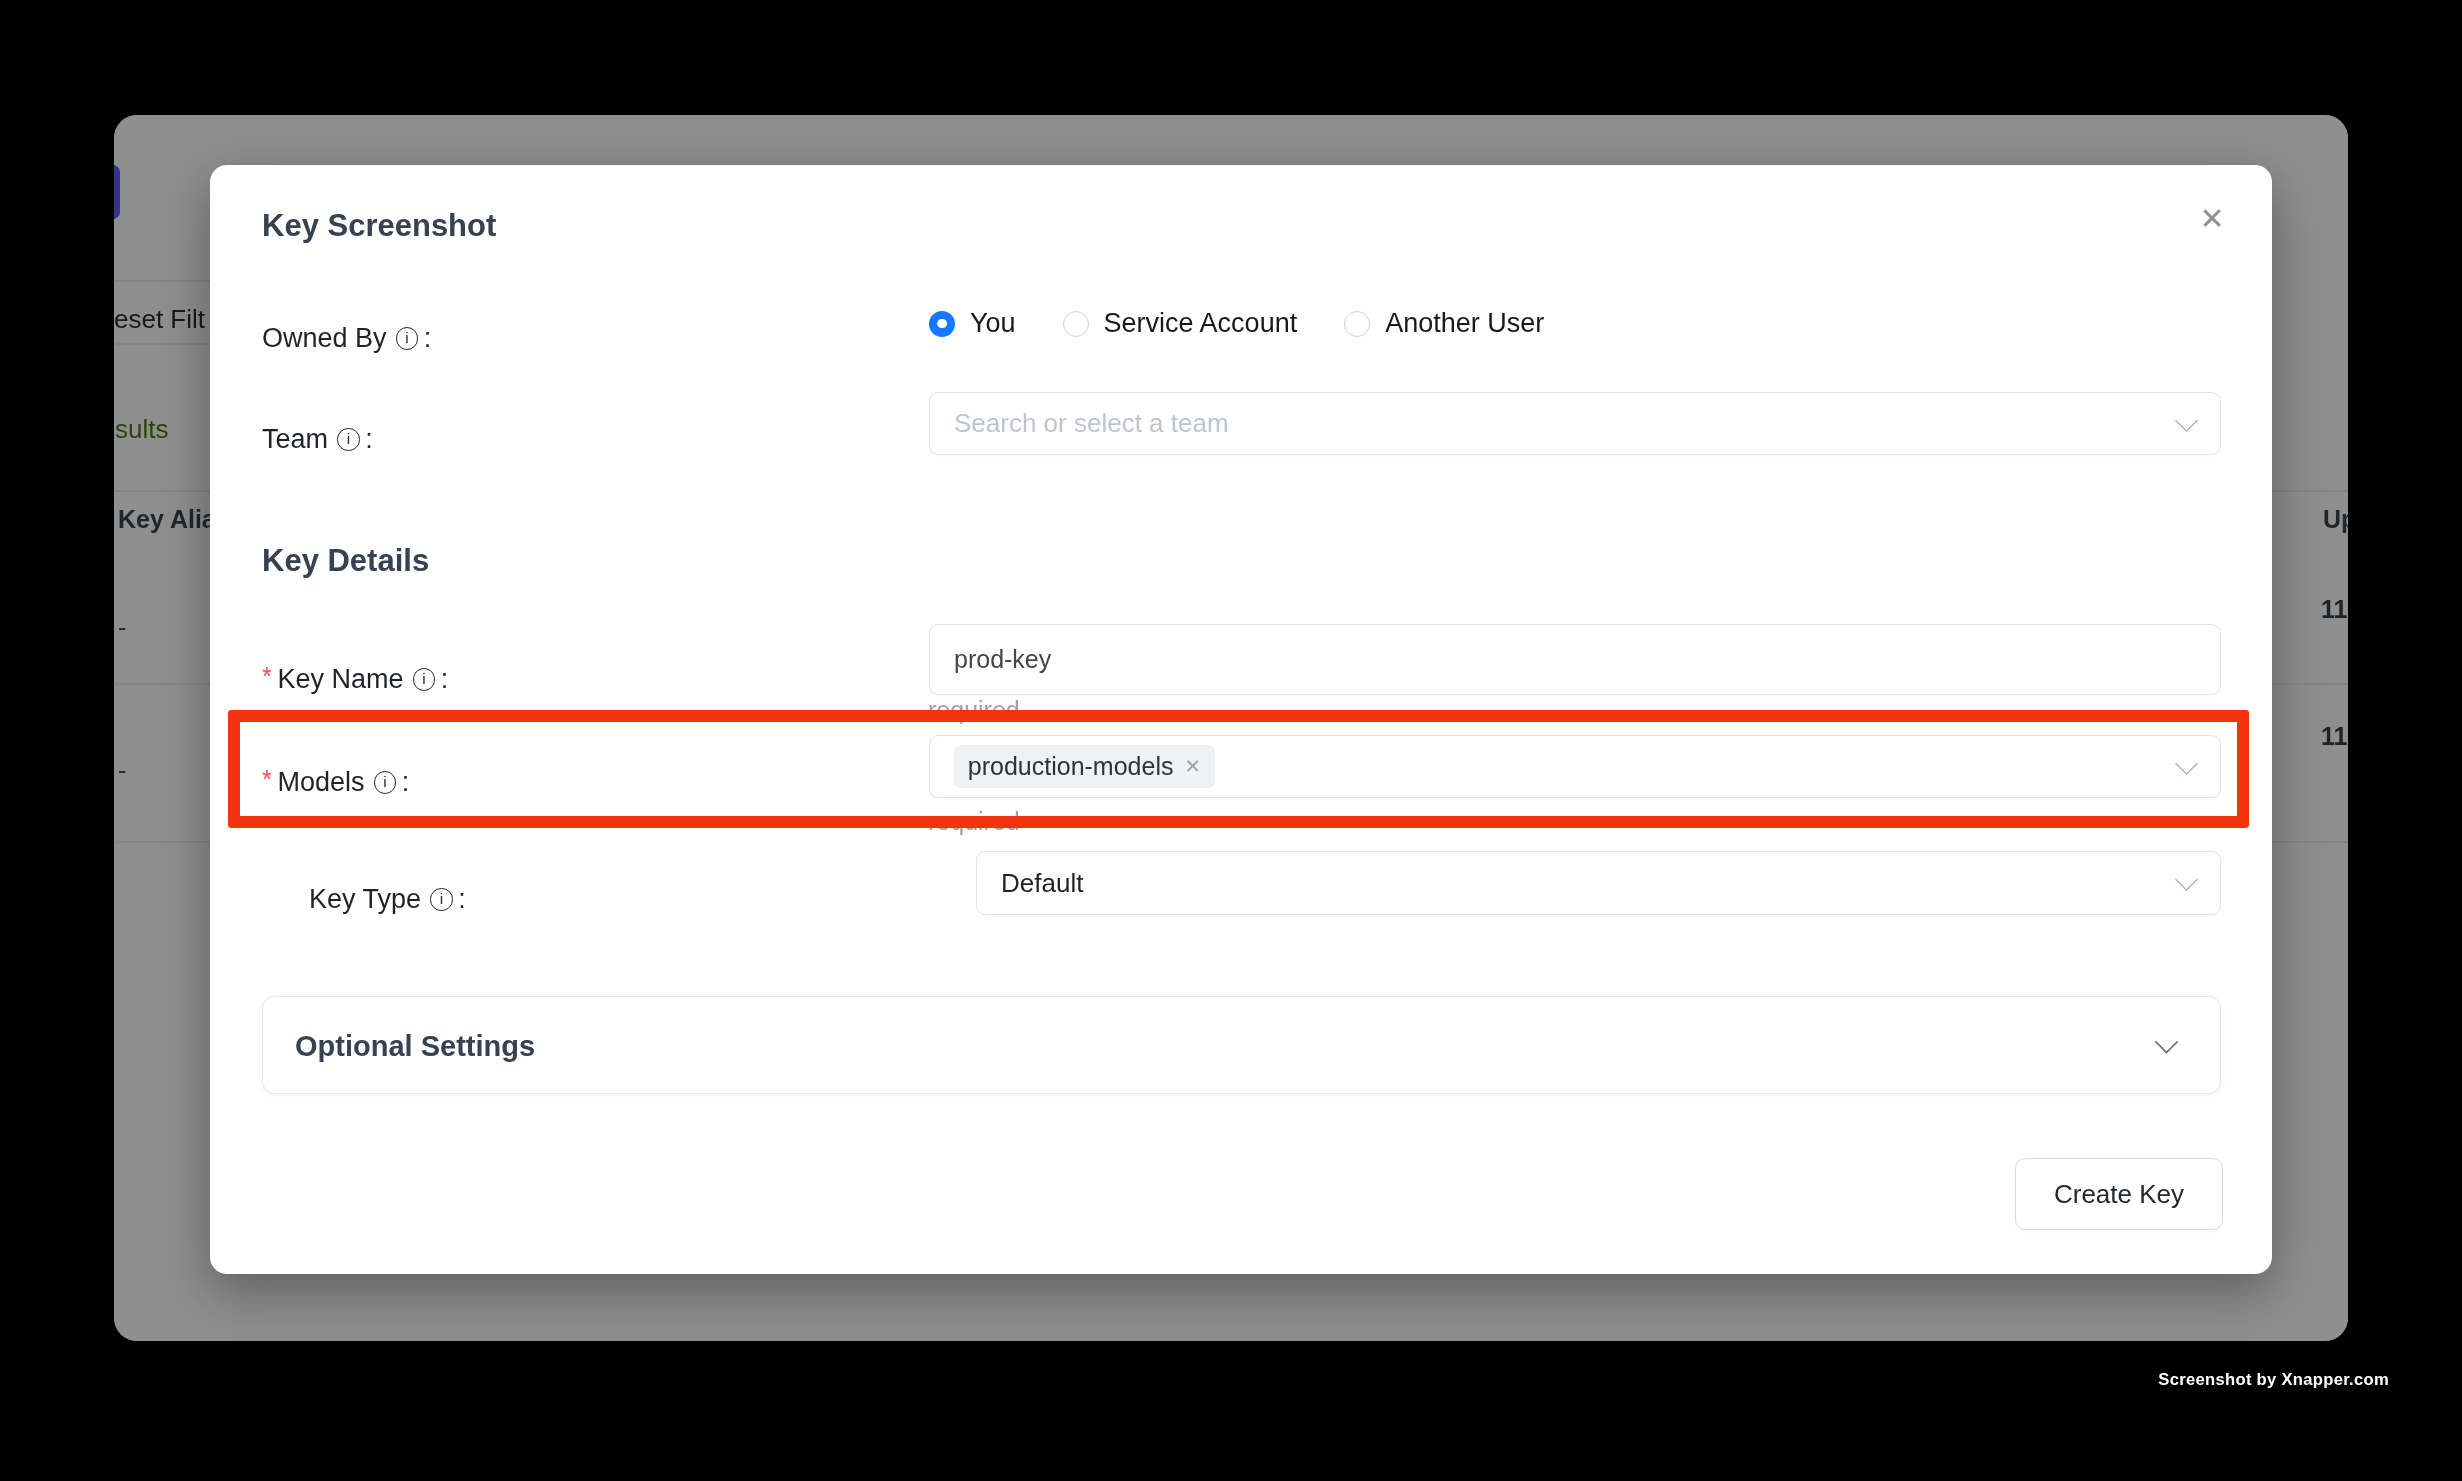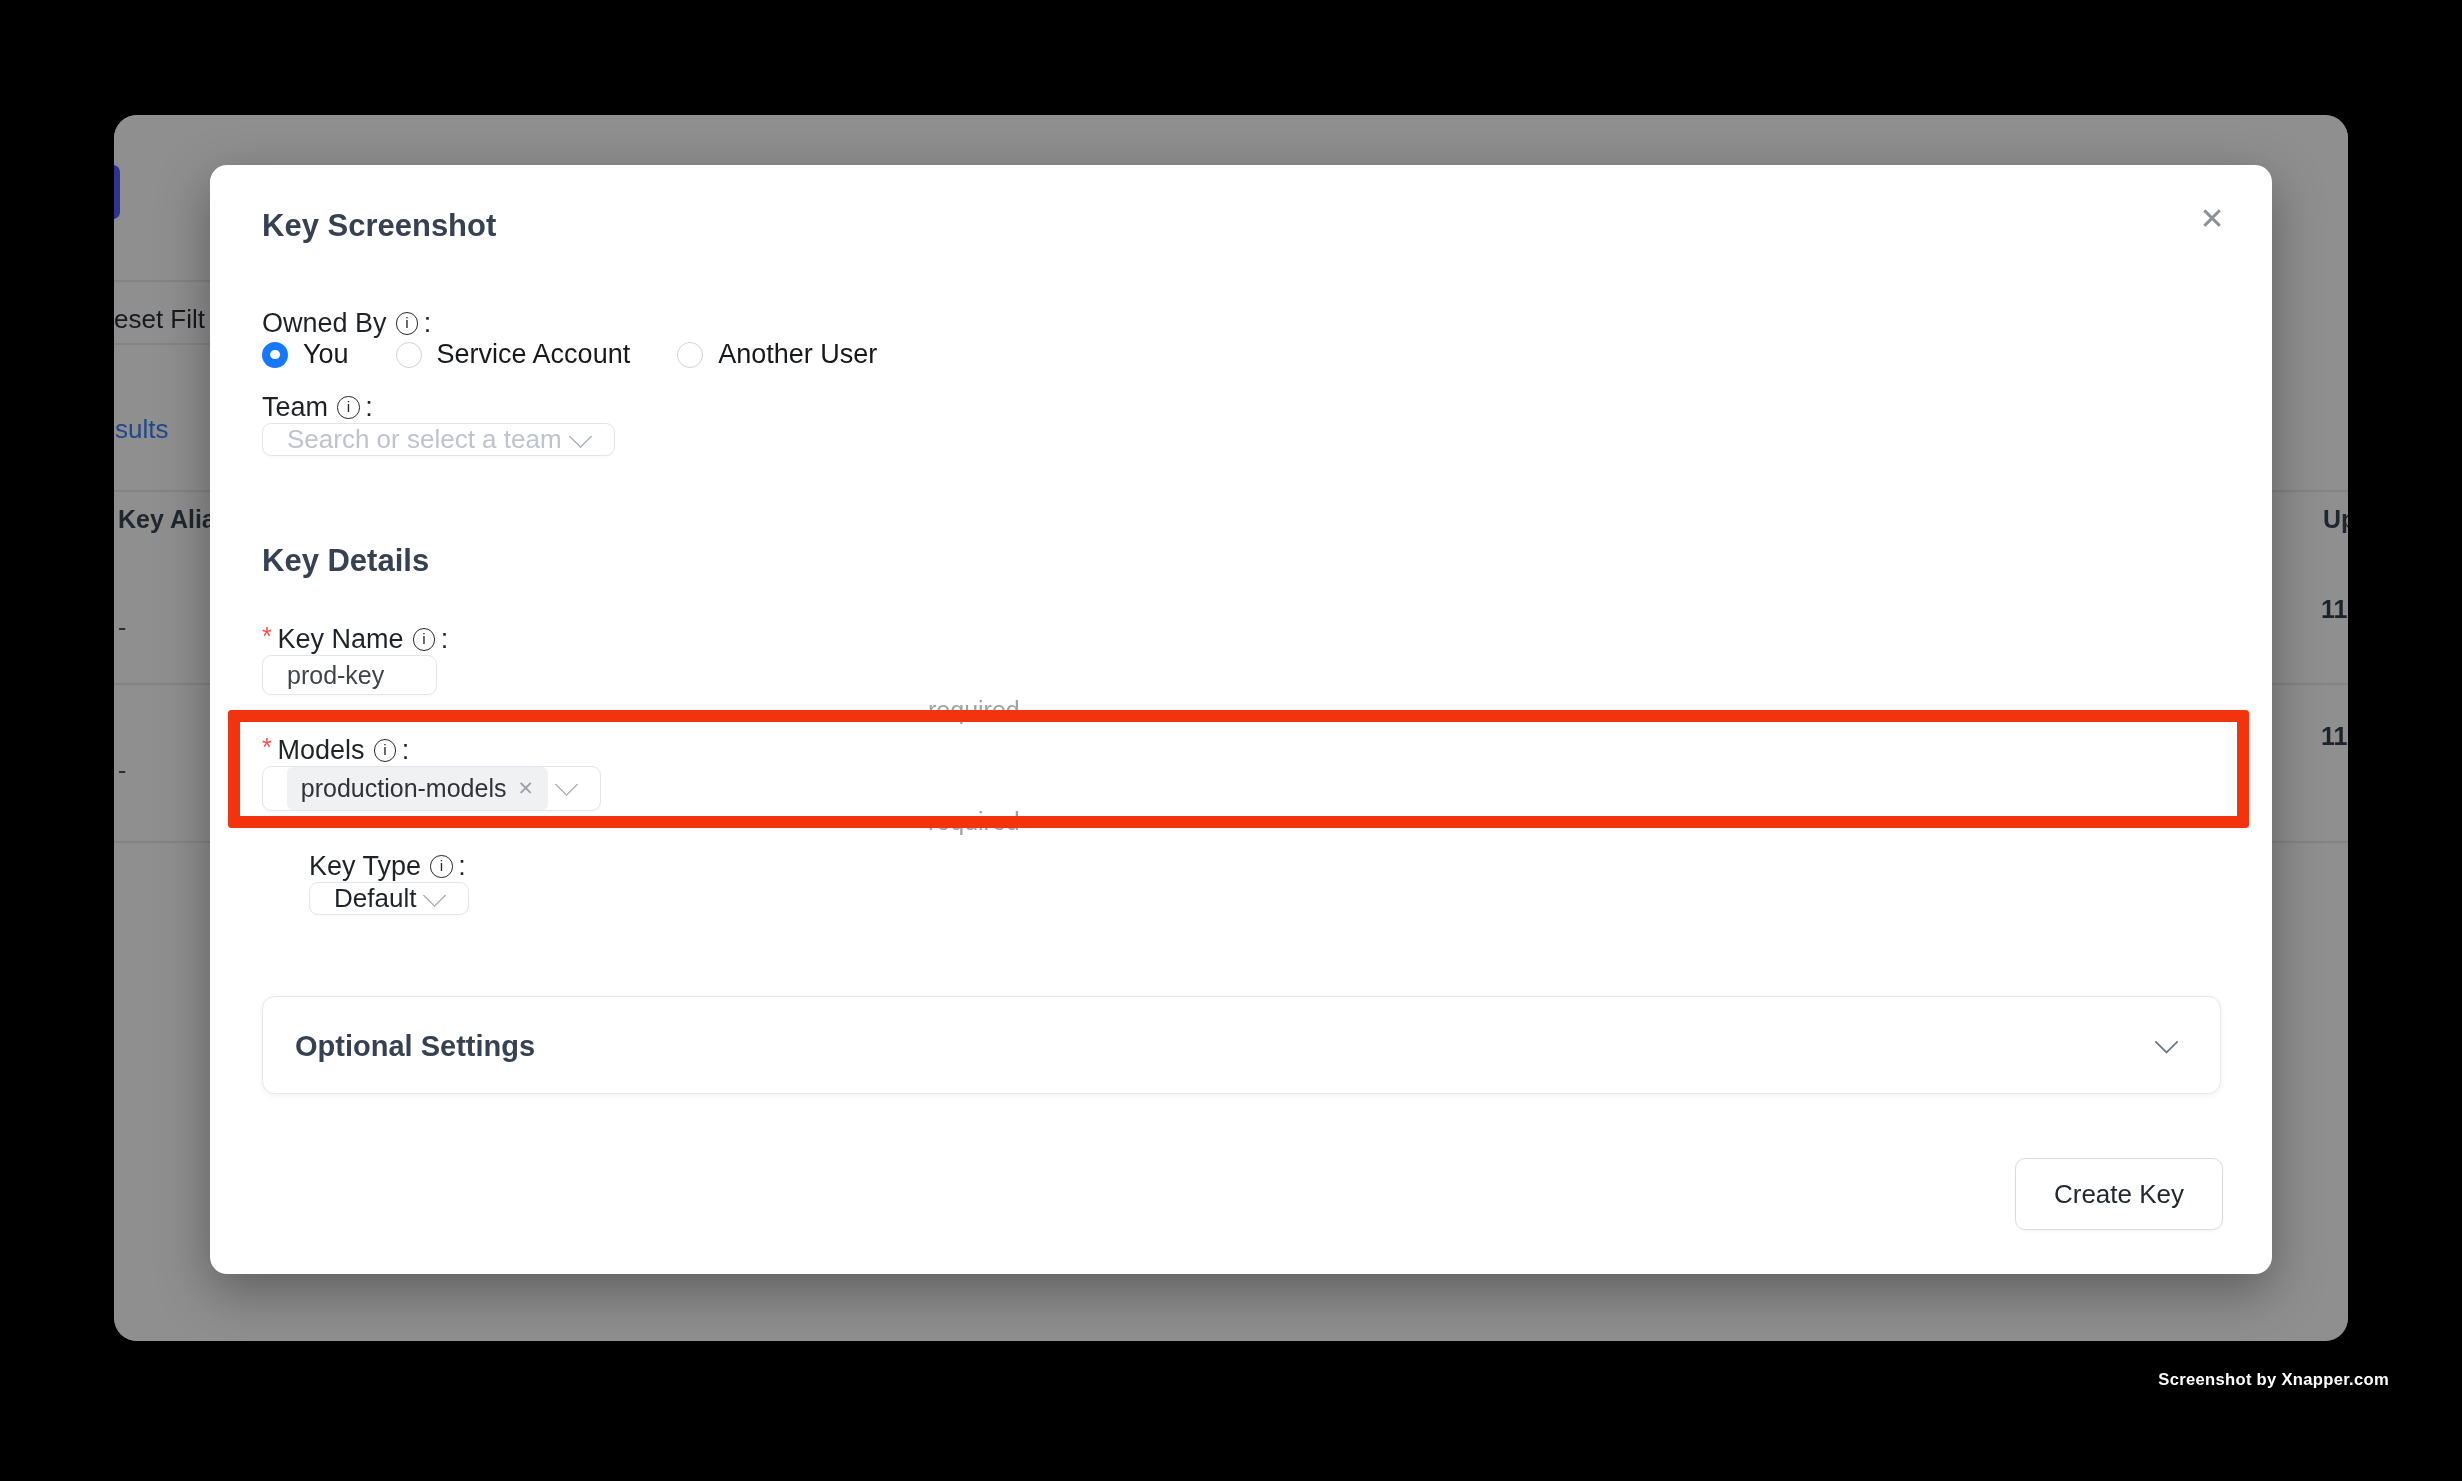--- a/index.html
+++ b/index.html
@@ -19,21 +19,21 @@
     background:#5b5bff; border-radius:6.9px;
   }
   .hline { position:absolute; height:1.7px; background:#e9ebef; }
   .hl-1 { left:0; top:165px; width:298px; }
   .hl-2 { left:0; top:228px; width:298px; }
   .hl-3 { left:0; top:375px; width:2234px; }
   .hl-4 { left:0; top:568px; width:2234px; }
   .hl-5 { left:0; top:726px; width:2234px; }
   .bg-text { position:absolute; white-space:nowrap; }
   .frag-reset   { left:0;     top:189px;  font-size:26px; color:#2b2f36; }
-  .frag-results { left:1.1px;   top:299px;  font-size:26px; color:#3b82f6; font-weight:500; }
+  .frag-results { left:1.1px;   top:299px;  font-size:26px; color:#4d7c0f; font-weight:500; }
   .frag-col1    { left:4px;   top:390px;  font-size:25px; color:#3c4654; font-weight:700; }
   .frag-col2    { left:2209px;top:390px;  font-size:25px; color:#3c4654; font-weight:700; }
   .frag-dash1   { left:4px;   top:498px;  font-size:25px; color:#4a5260; }
   .frag-dash2   { left:4px;   top:641px; font-size:25px; color:#4a5260; }
   .frag-date1   { left:2207px;top:480px;  font-size:25px; color:#343f4e; font-weight:600; }
   .frag-date2   { left:2207px;top:607px; font-size:25px; color:#343f4e; font-weight:600; }
 
   .overlay { position:absolute; inset:0; background:rgba(0,0,0,0.44); }
 
   
@@ -42,21 +42,21 @@
     background:#fff; border-radius:17px; box-shadow:0 17px 52px rgba(0,0,0,0.35);
   }
   .m-title { position:absolute; left:52px; top:43px; font-size:31px; font-weight:600; color:#364152; }
   .m-close {
     position:absolute; right:37px; top:30px; width:46px; height:46px;
     display:flex; align-items:center; justify-content:center;
     font-size:30px; color:#8c9097; cursor:pointer;
   }
   .section-heading { position:absolute; left:52px; top:378px; font-size:31px; font-weight:600; color:#364152; }
 
-  .row { position:absolute; left:52px; right:51px; display:flex; align-items:flex-start;flex-direction:column; }
+  .row { position:absolute; left:52px; right:51px; display:flex; align-items:flex-end; }
   .row-owned   { top:143px; height:46px; }
   .row-team    { top:227px; height:63px; }
   .row-keyname { top:459px; height:71px; }
   .row-models  { top:570px; height:63px; }
   .row-keytype { top:686px; height:64px;margin-left:47px; }
 
   .label-cell { width:667px; flex:0 0 auto; display:flex; align-items:center; font-size:27px; color:#1f2328; }
   .req-star { color:#ff4d4f; margin-right:5.7px; position:relative; top:-3.4px; font-size:25px; }
   .info-icon {
     display:inline-flex; align-items:center; justify-content:center;

